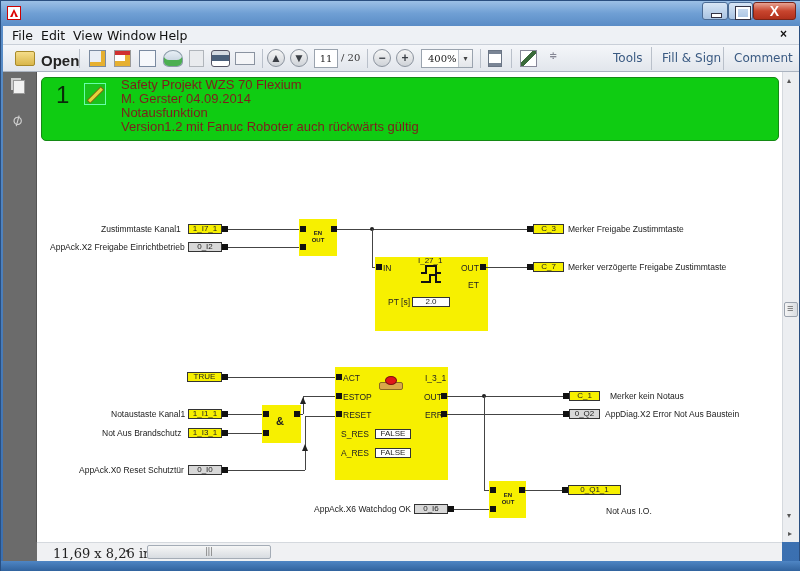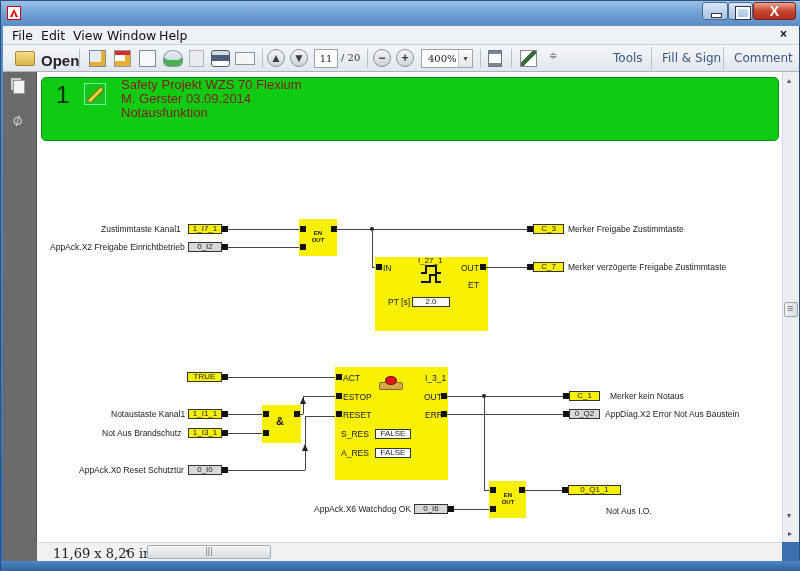--- a/index.html
+++ b/index.html
@@ -145,22 +145,23 @@
     <div class="clip-icon">⌀</div>
   </div>
 
   <div class="doc">
 
     <div class="header-box">
       <span class="num">1</span>
       <div class="pen"></div>
       <div class="lines">
         <div>Safety Projekt WZS 70 Flexium</div>
-        <div>M. Gerster 03.09.2014</div>
+        <div>M. Gerster 04.09.2014</div>
         <div>Notausfunktion</div>
+        <div>Version1.2 mit Fanuc Roboter auch rückwärts gültig</div>
       </div>
     </div>
 
     <span class="lbl" style="left:64px;top:152px">Zustimmtaste Kanal1</span>
     <div class="var y" style="left:151px;top:152px;width:34px">1_I7_1</div>
     <div class="pin" style="left:185px;top:154px"></div>
     <div class="wire-h" style="left:191px;top:157px;width:72px"></div>
 
     <span class="lbl" style="left:13px;top:170px">AppAck.X2  Freigabe Einrichtbetrieb</span>
     <div class="var g" style="left:151px;top:170px;width:34px">0_I2</div>

